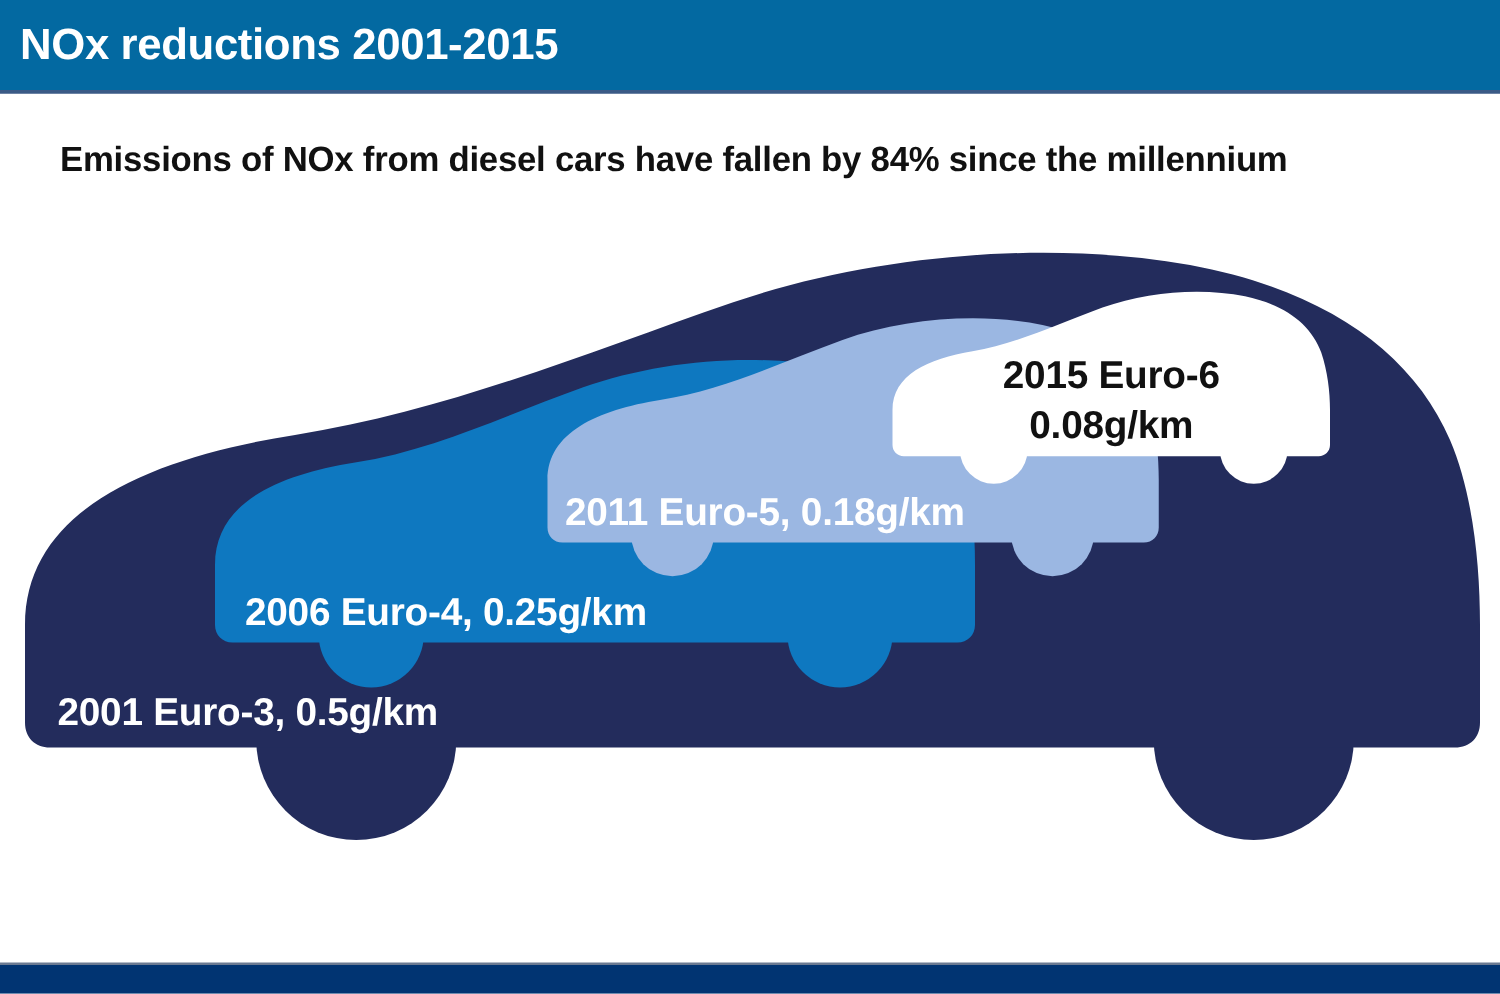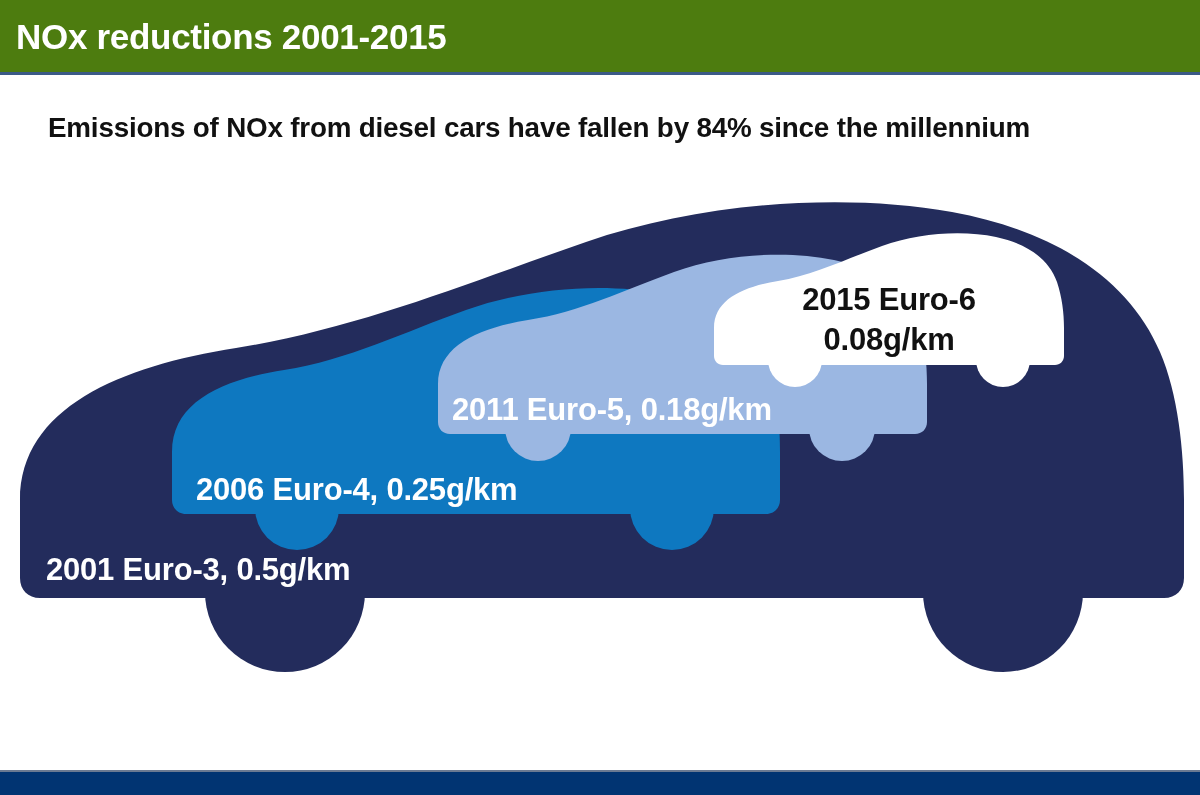--- a/index.html
+++ b/index.html
@@ -22,21 +22,21 @@
     background: #ffffff;
   }
 
   
   #header-bar {
     position: absolute;
     left: 0;
     top: 0;
     width: 1200px;
     height: 72px;
-    background: #4d7c0f;
+    background: #0369a1;
     box-sizing: border-box;
   }
   #header-title {
     position: absolute;
     left: 16px;
     top: 50%;
     transform: translateY(-50%);
     color: #ffffff;
     font-size: 35px;
     font-weight: bold;

